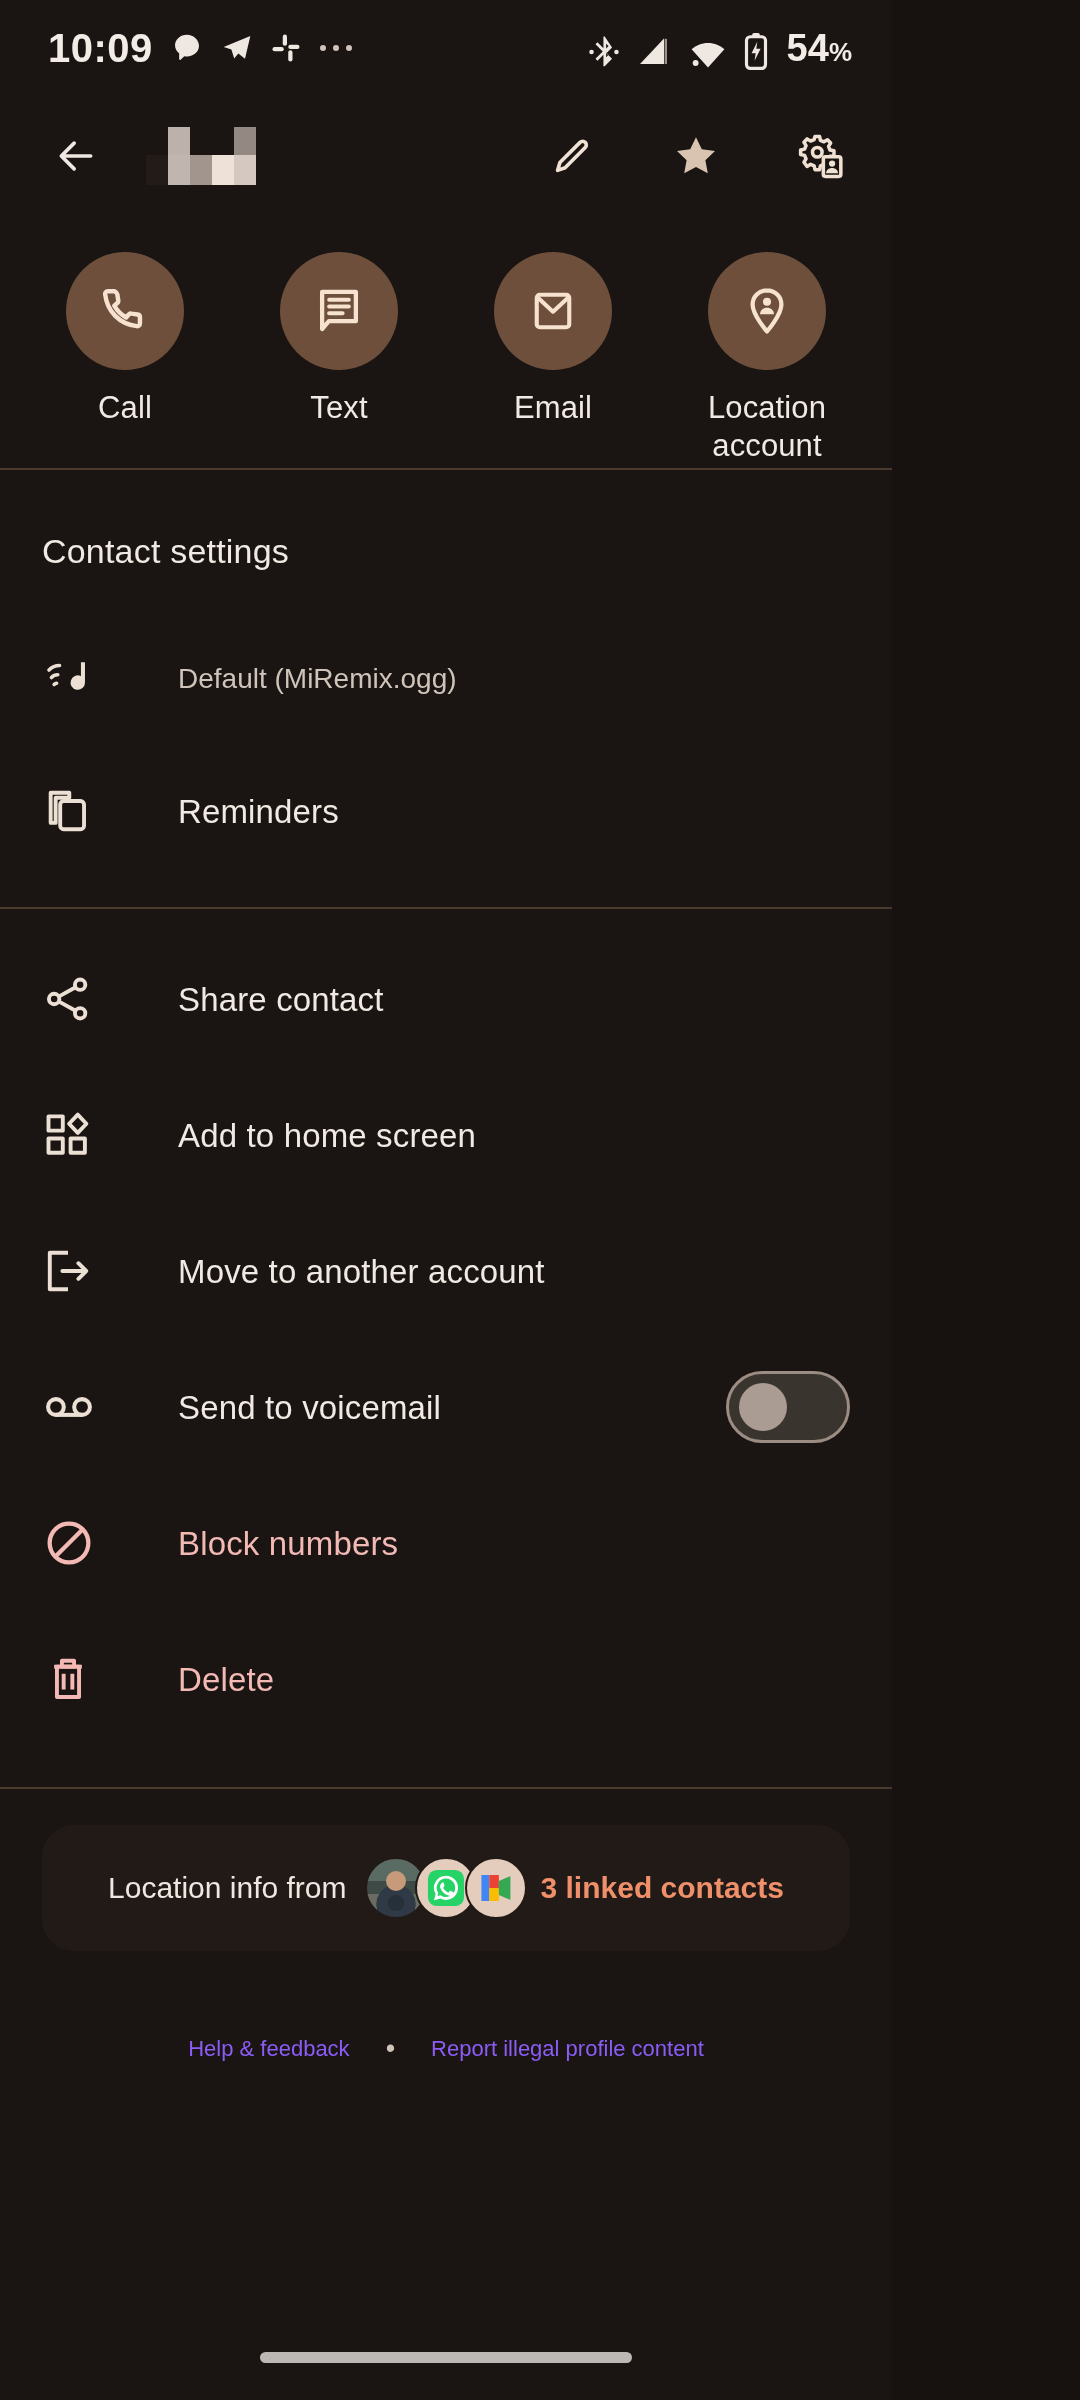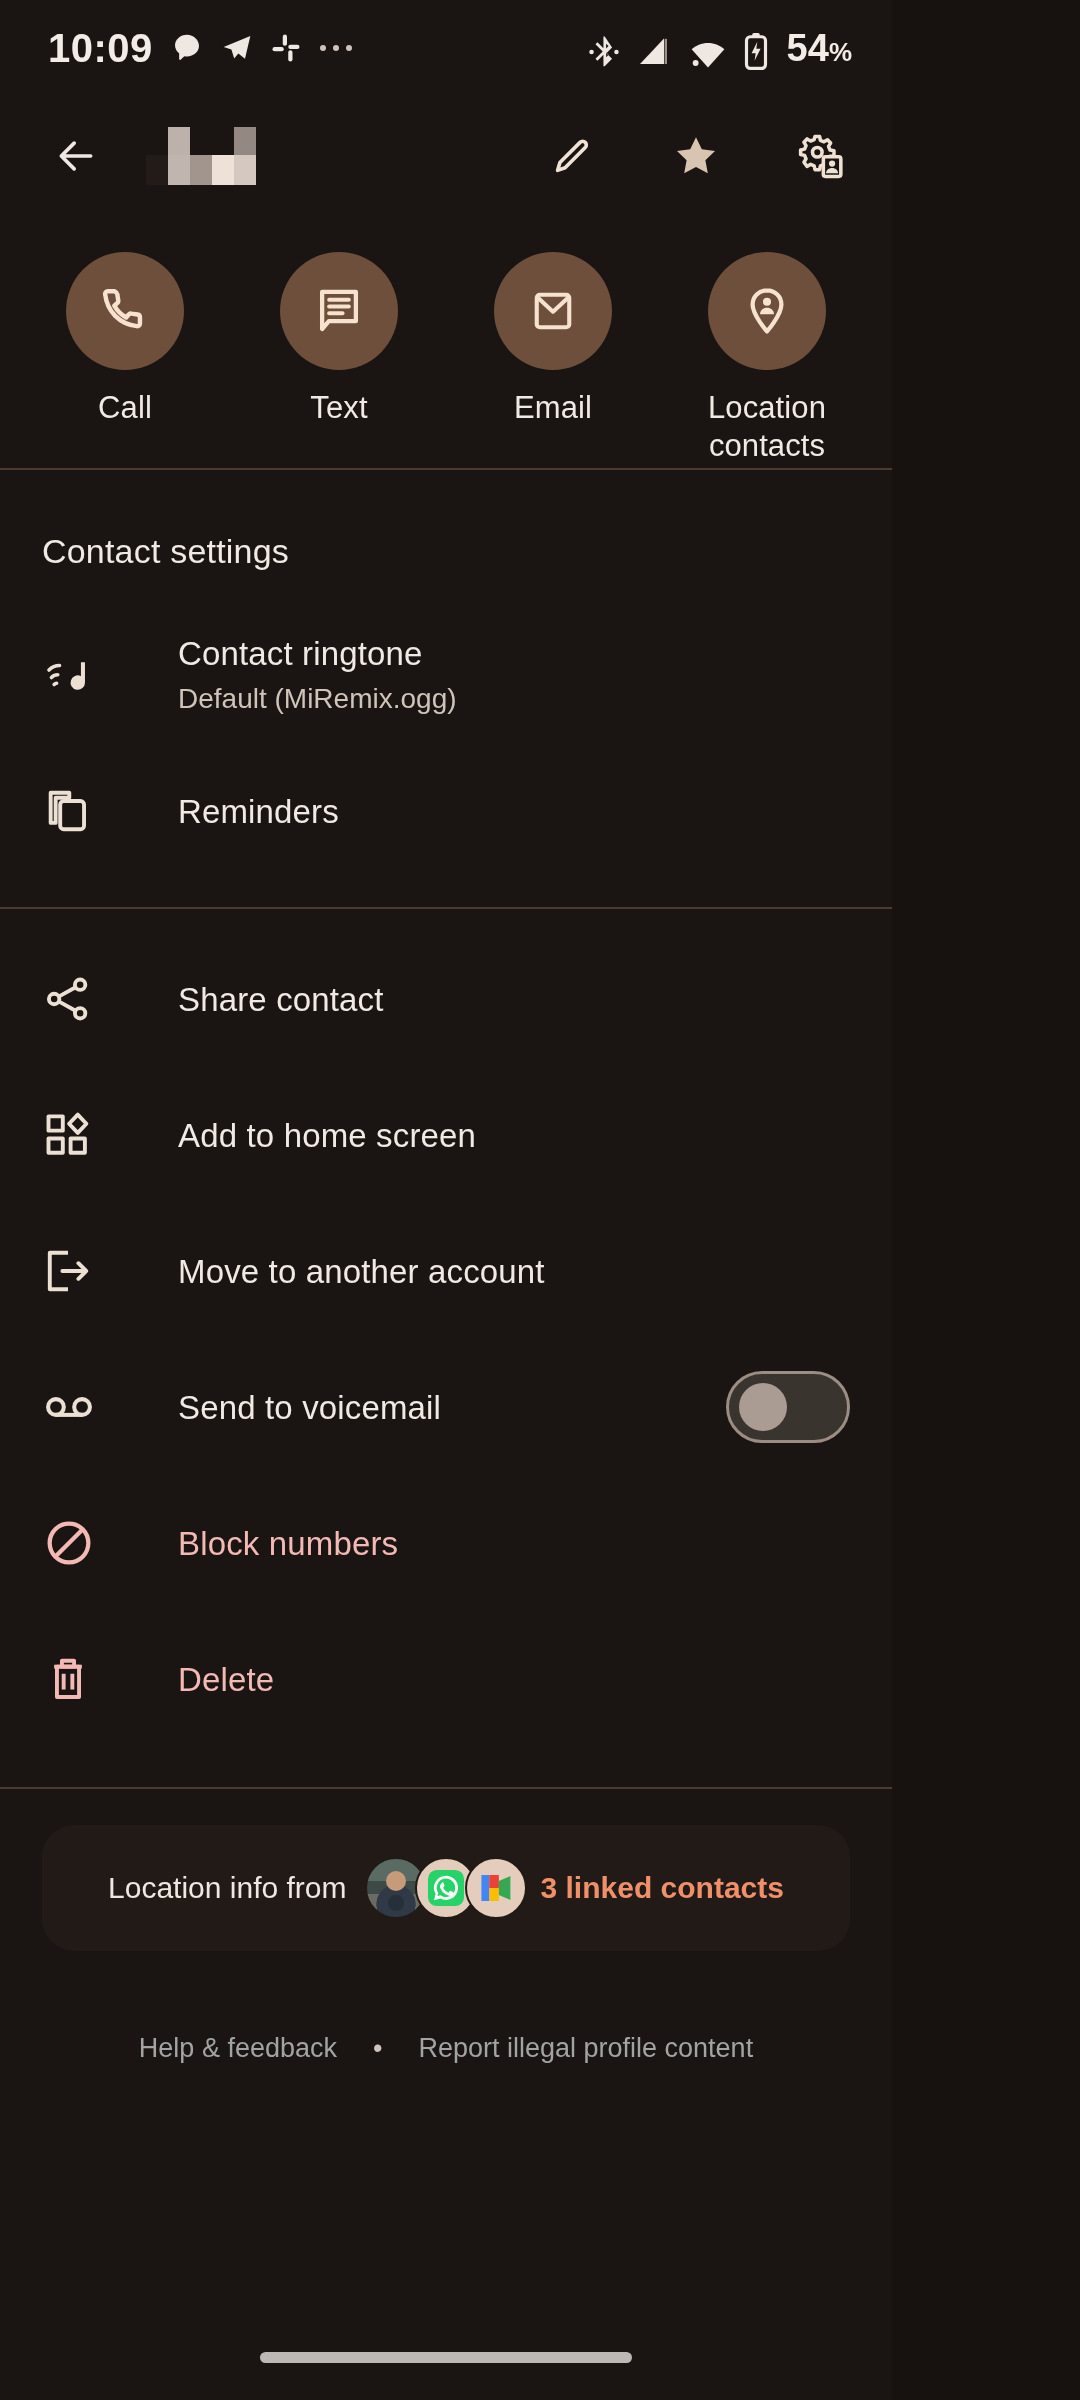--- a/index.html
+++ b/index.html
@@ -138,21 +138,21 @@
   .avatar.wa { background: #e4cdbd; }
   .avatar.gc { background: #e4cdbd; }
   .linked-count { color: #f0906a; font-size: 30px; font-weight: 600; }
 
   
   .footer {
     display: flex; align-items: center; justify-content: center;
     gap: 36px; padding-top: 82px;
   }
   .footer a, .footer span {
-    color: #a3a3a3; font-size: 27px; text-decoration: none;
+    color: #8b5cf6; font-size: 22px; text-decoration: none;
   }
   .footer .dot { color: #cfc3ba; font-size: 27px; }
 
   
   .navbar {
     position: absolute; left: 0; right: 0; bottom: 0;
     height: 86px; display: flex; align-items: center; justify-content: center;
   }
   .navpill { width: 372px; height: 11px; border-radius: 6px; background: #bdb8b3; }
 </style>
@@ -296,21 +296,21 @@
     </div>
 
     <div class="qa">
       <div class="qa-circle">
         <svg width="54" height="54" viewBox="0 0 24 24">
           <path fill="none" stroke="#f6e2ce" stroke-width="1.9" stroke-linejoin="round" d="M12 2.8c-3.6 0-6.4 2.8-6.4 6.3 0 4.6 6.4 12 6.4 12s6.4-7.4 6.4-12c0-3.5-2.8-6.3-6.4-6.3z"></path>
           <circle cx="12" cy="7.9" r="1.8" fill="#f6e2ce"></circle>
           <path fill="#f6e2ce" d="M8.9 13.4c0-1.8 1.4-2.9 3.1-2.9s3.1 1.1 3.1 2.9H8.9z"></path>
         </svg>
       </div>
-      <div class="qa-label">Location contacts</div>
+      <div class="qa-label">Location account</div>
     </div>
 
   </div>
 
   <div class="divider"></div>
 
   <div class="section">
     <div class="section-title">Contact settings</div>
 
     <div class="row">
@@ -318,21 +318,20 @@
         <svg width="54" height="54" viewBox="0 0 24 24">
           <path fill="#ece0d4" d="M17.3 2.6v9.9a3.2 3.2 0 1 0 1.8 2.9V6.3h-1.8V2.6z"></path>
           <g fill="none" stroke="#ece0d4" stroke-width="1.6" stroke-linecap="round">
             <path d="M3.1 9.8a6.7 6.7 0 0 1 4.7-2"></path>
             <path d="M4.2 13.1a4 4 0 0 1 2.8-1.2"></path>
             <path d="M5.4 16.2a1.6 1.6 0 0 1 1.1-.5"></path>
           </g>
         </svg>
       </div>
       <div class="row-text">
-        <div class="row-title">Contact ringtone</div>
         <div class="row-sub">Default (MiRemix.ogg)</div>
       </div>
     </div>
 
     <div class="row">
       <div class="row-icon">
         <svg width="52" height="52" viewBox="0 0 24 24">
           <path fill="none" stroke="#ece0d4" stroke-width="1.8" stroke-linejoin="round" d="M4 3.6h8.6v2.3H6.3v11.6H4V3.6z"></path>
           <rect x="8.4" y="7.4" width="11" height="13" rx="1.6" fill="none" stroke="#ece0d4" stroke-width="1.8"></rect>
         </svg>

